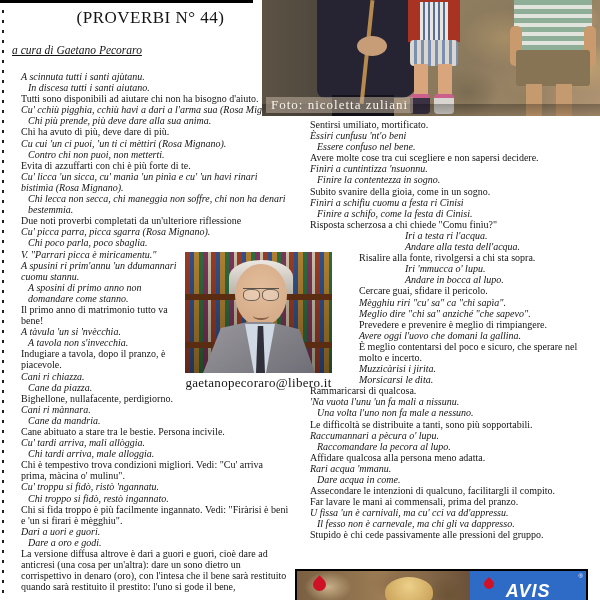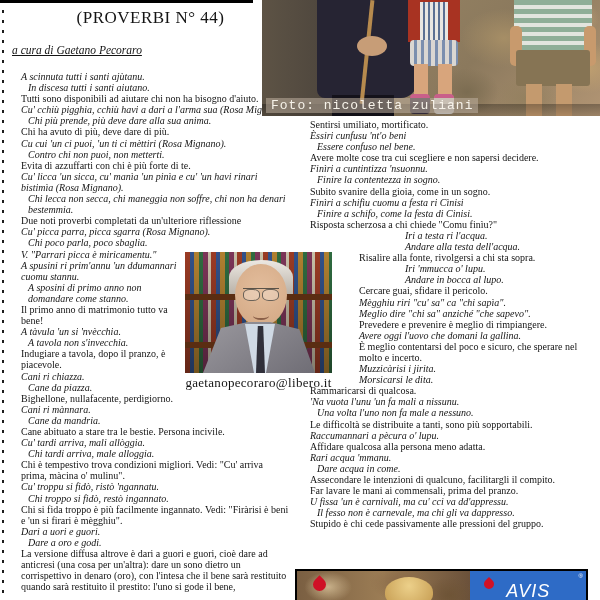--- a/index.html
+++ b/index.html
@@ -26,21 +26,21 @@
   .wrapbox{float:right;width:103px;height:141px;}
 
   
   .photo-top{position:absolute;left:262px;top:0;width:338px;height:116px;overflow:hidden;
     background:
       radial-gradient(46px 30px at 305px 18px,#cdab7d 0%,transparent 70%),
       radial-gradient(52px 36px at 325px 68px,#bf9f70 0%,transparent 70%),
       radial-gradient(48px 32px at 265px 98px,#93805f 0%,transparent 70%),
       radial-gradient(62px 42px at 242px 38px,#a68e66 0%,transparent 70%),
       radial-gradient(46px 34px at 205px 92px,#7b6c51 0%,transparent 70%),
-      linear-gradient(135deg,#9d8a67,#8b795d 60%,#b29574); font-family: Liberation Mono, monospace;}
+      linear-gradient(135deg,#9d8a67,#8b795d 60%,#b29574);}
   .pt-shadow{position:absolute;left:0;top:0;width:130px;height:116px;
     background:linear-gradient(90deg,#5d5345,#48413a 70%,transparent);}
   .pt-ledge{position:absolute;left:0;bottom:0;width:100%;height:12px;
     background:linear-gradient(rgba(0,0,0,.30),rgba(0,0,0,.12));}
   .fig-elder{position:absolute;left:55px;top:0;width:100px;height:98px;background:#262433;
     border-radius:0 0 16px 8px;}
   .fig-elder-legs{position:absolute;left:70px;top:95px;width:62px;height:21px;background:#14121a;}
   .fig-hands{position:absolute;left:95px;top:36px;width:30px;height:20px;background:#c79d77;border-radius:50%;}
   .fig-cane{position:absolute;left:103px;top:0;width:4px;height:104px;background:#b68a4e;transform:rotate(6deg);}
   .kid-shirt{position:absolute;left:146px;top:0;width:52px;height:42px;background:#a83322;}
@@ -96,21 +96,21 @@
     background:
       radial-gradient(34px 22px at 18% 40%,#c9b18a,transparent 70%),
       radial-gradient(44px 26px at 60% 30%,#8a6a48,transparent 70%),
       radial-gradient(34px 26px at 88% 60%,#6e5436,transparent 70%),
       linear-gradient(90deg,#7a5f42,#9c7d55 50%,#6b513a);}
   .ad-drop{position:absolute;left:16px;top:7px;width:13px;height:13px;background:#cf1126;
     border-radius:0 50% 50% 50%;transform:rotate(45deg);}
   .ad-hair{position:absolute;left:88px;top:6px;width:48px;height:30px;border-radius:50% 50% 42% 42%;
     background:radial-gradient(circle at 50% 30%,#ecd08a,#c49a4f);}
   .ad-logo{flex:1;position:relative;display:flex;align-items:center;justify-content:center;}
-  .avis-word{color:#fff;font-weight:normal;font-style:italic;font-size:18px;letter-spacing:1px;
+  .avis-word{color:#fff;font-weight:bold;font-style:italic;font-size:18px;letter-spacing:1px;
     font-family:"Liberation Sans",sans-serif;position:relative;z-index:1;}
   .avis-drop{position:absolute;left:14px;top:8px;width:10px;height:10px;background:#d01226;
     border-radius:0 50% 50% 50%;transform:rotate(45deg);z-index:2;}
   .avis-reg{position:absolute;right:3px;top:2px;color:#fff;font-size:6px;z-index:1;
     font-family:"Liberation Sans",sans-serif;}
 </style>
 </head>
 <body>
 
 <div class="dotted-edge"></div>
@@ -206,20 +206,21 @@
       <p class="ln s-e d1">Prevedere e prevenire è meglio di rimpiangere.</p>
       <p class="ln s-t d1">Avere oggi l'uovo che domani la gallina.</p>
       <p class="ln s-e d1">È meglio contentarsi del poco e sicuro, che sperare nel molto e incerto.</p>
       <p class="ln s-p d1">Muzzicàrisi i jirita.</p>
       <p class="ln s-t d1">Morsicarsi le dita.</p>
       <p class="ln s-e">Rammaricarsi di qualcosa.</p>
       <p class="ln s-p">'Na vuota l'unu 'un fa mali a nissunu.</p>
       <p class="ln s-t">Una volta l'uno non fa male a nessuno.</p>
       <p class="ln s-e">Le difficoltà se distribuite a tanti, sono più sopportabili.</p>
       <p class="ln s-p">Raccumannari a pècura o' lupu.</p>
+      <p class="ln s-t">Raccomandare la pecora al lupo.</p>
       <p class="ln s-e">Affidare qualcosa alla persona meno adatta.</p>
       <p class="ln s-p">Rari acqua 'mmanu.</p>
       <p class="ln s-t">Dare acqua in come.</p>
       <p class="ln s-e">Assecondare le intenzioni di qualcuno, facilitargli il compito.</p>
       <p class="ln s-e">Far lavare le mani ai commensali, prima del pranzo.</p>
       <p class="ln s-p">U fissa 'un è carnivali, ma cu' cci va dd'appressu.</p>
       <p class="ln s-t">Il fesso non è carnevale, ma chi gli va dappresso.</p>
       <p class="ln s-e">Stupido è chi cede passivamente alle pressioni del gruppo.</p>
     </div>
 </div>

